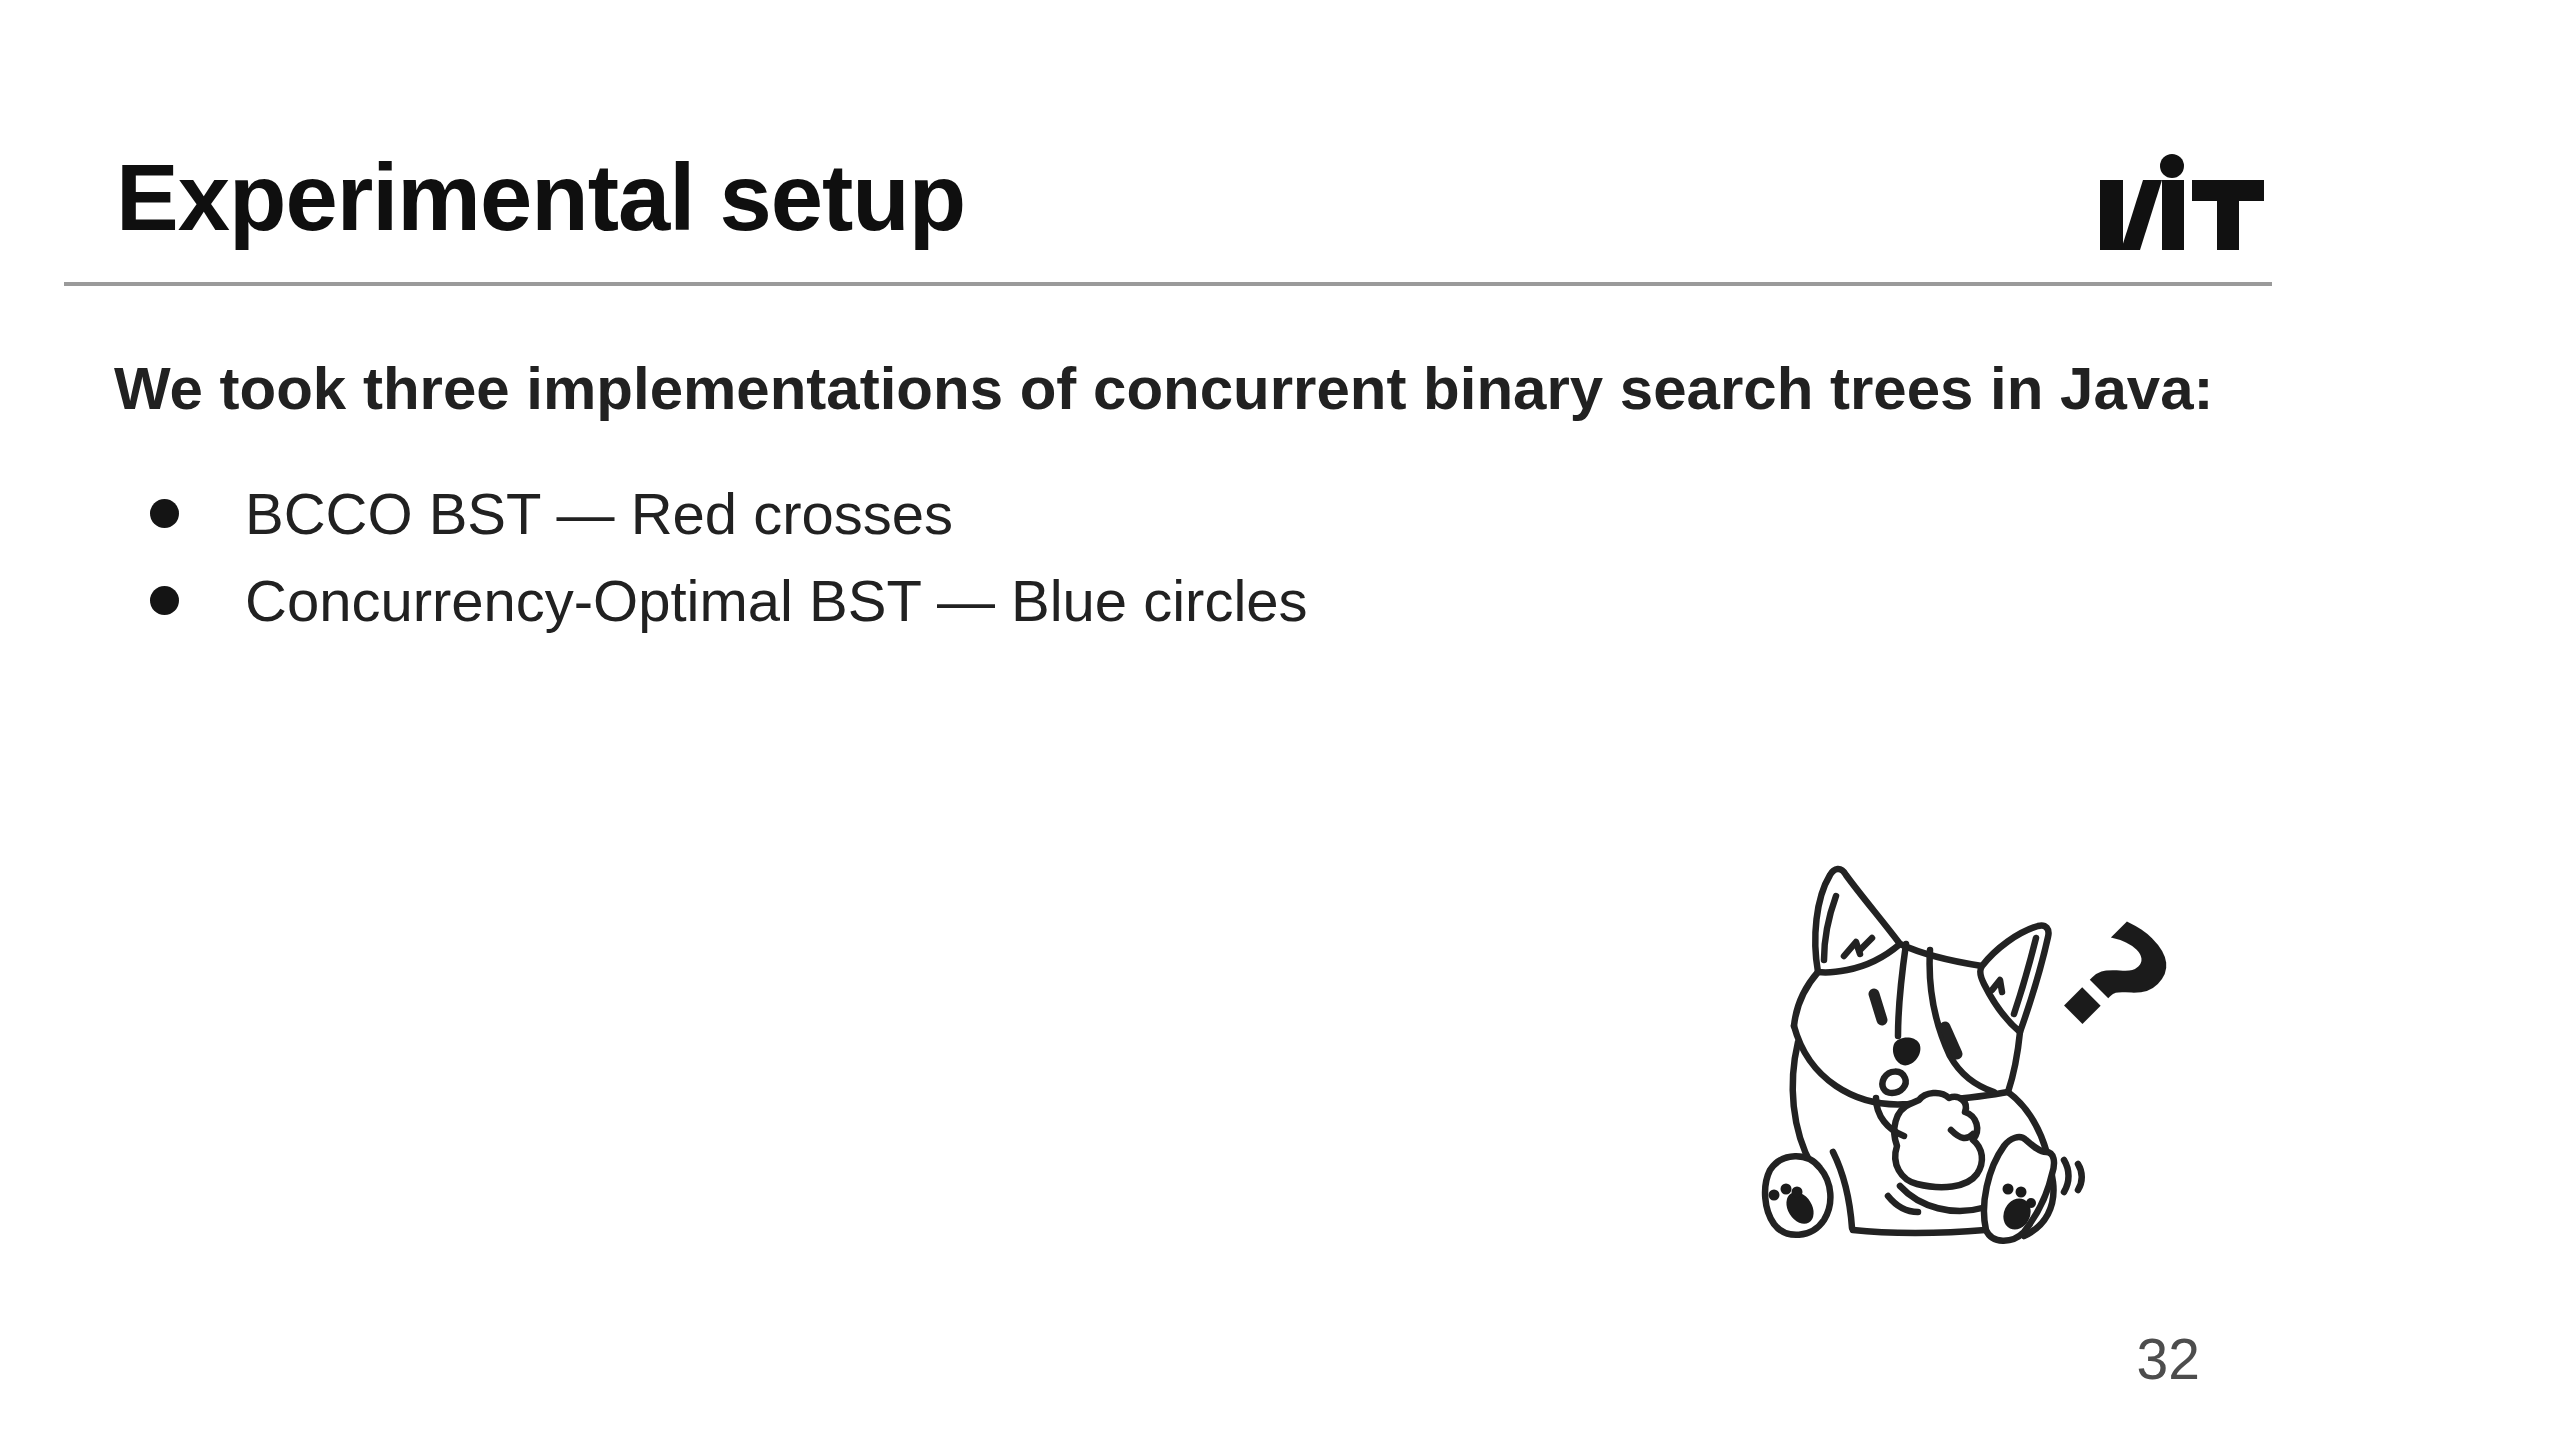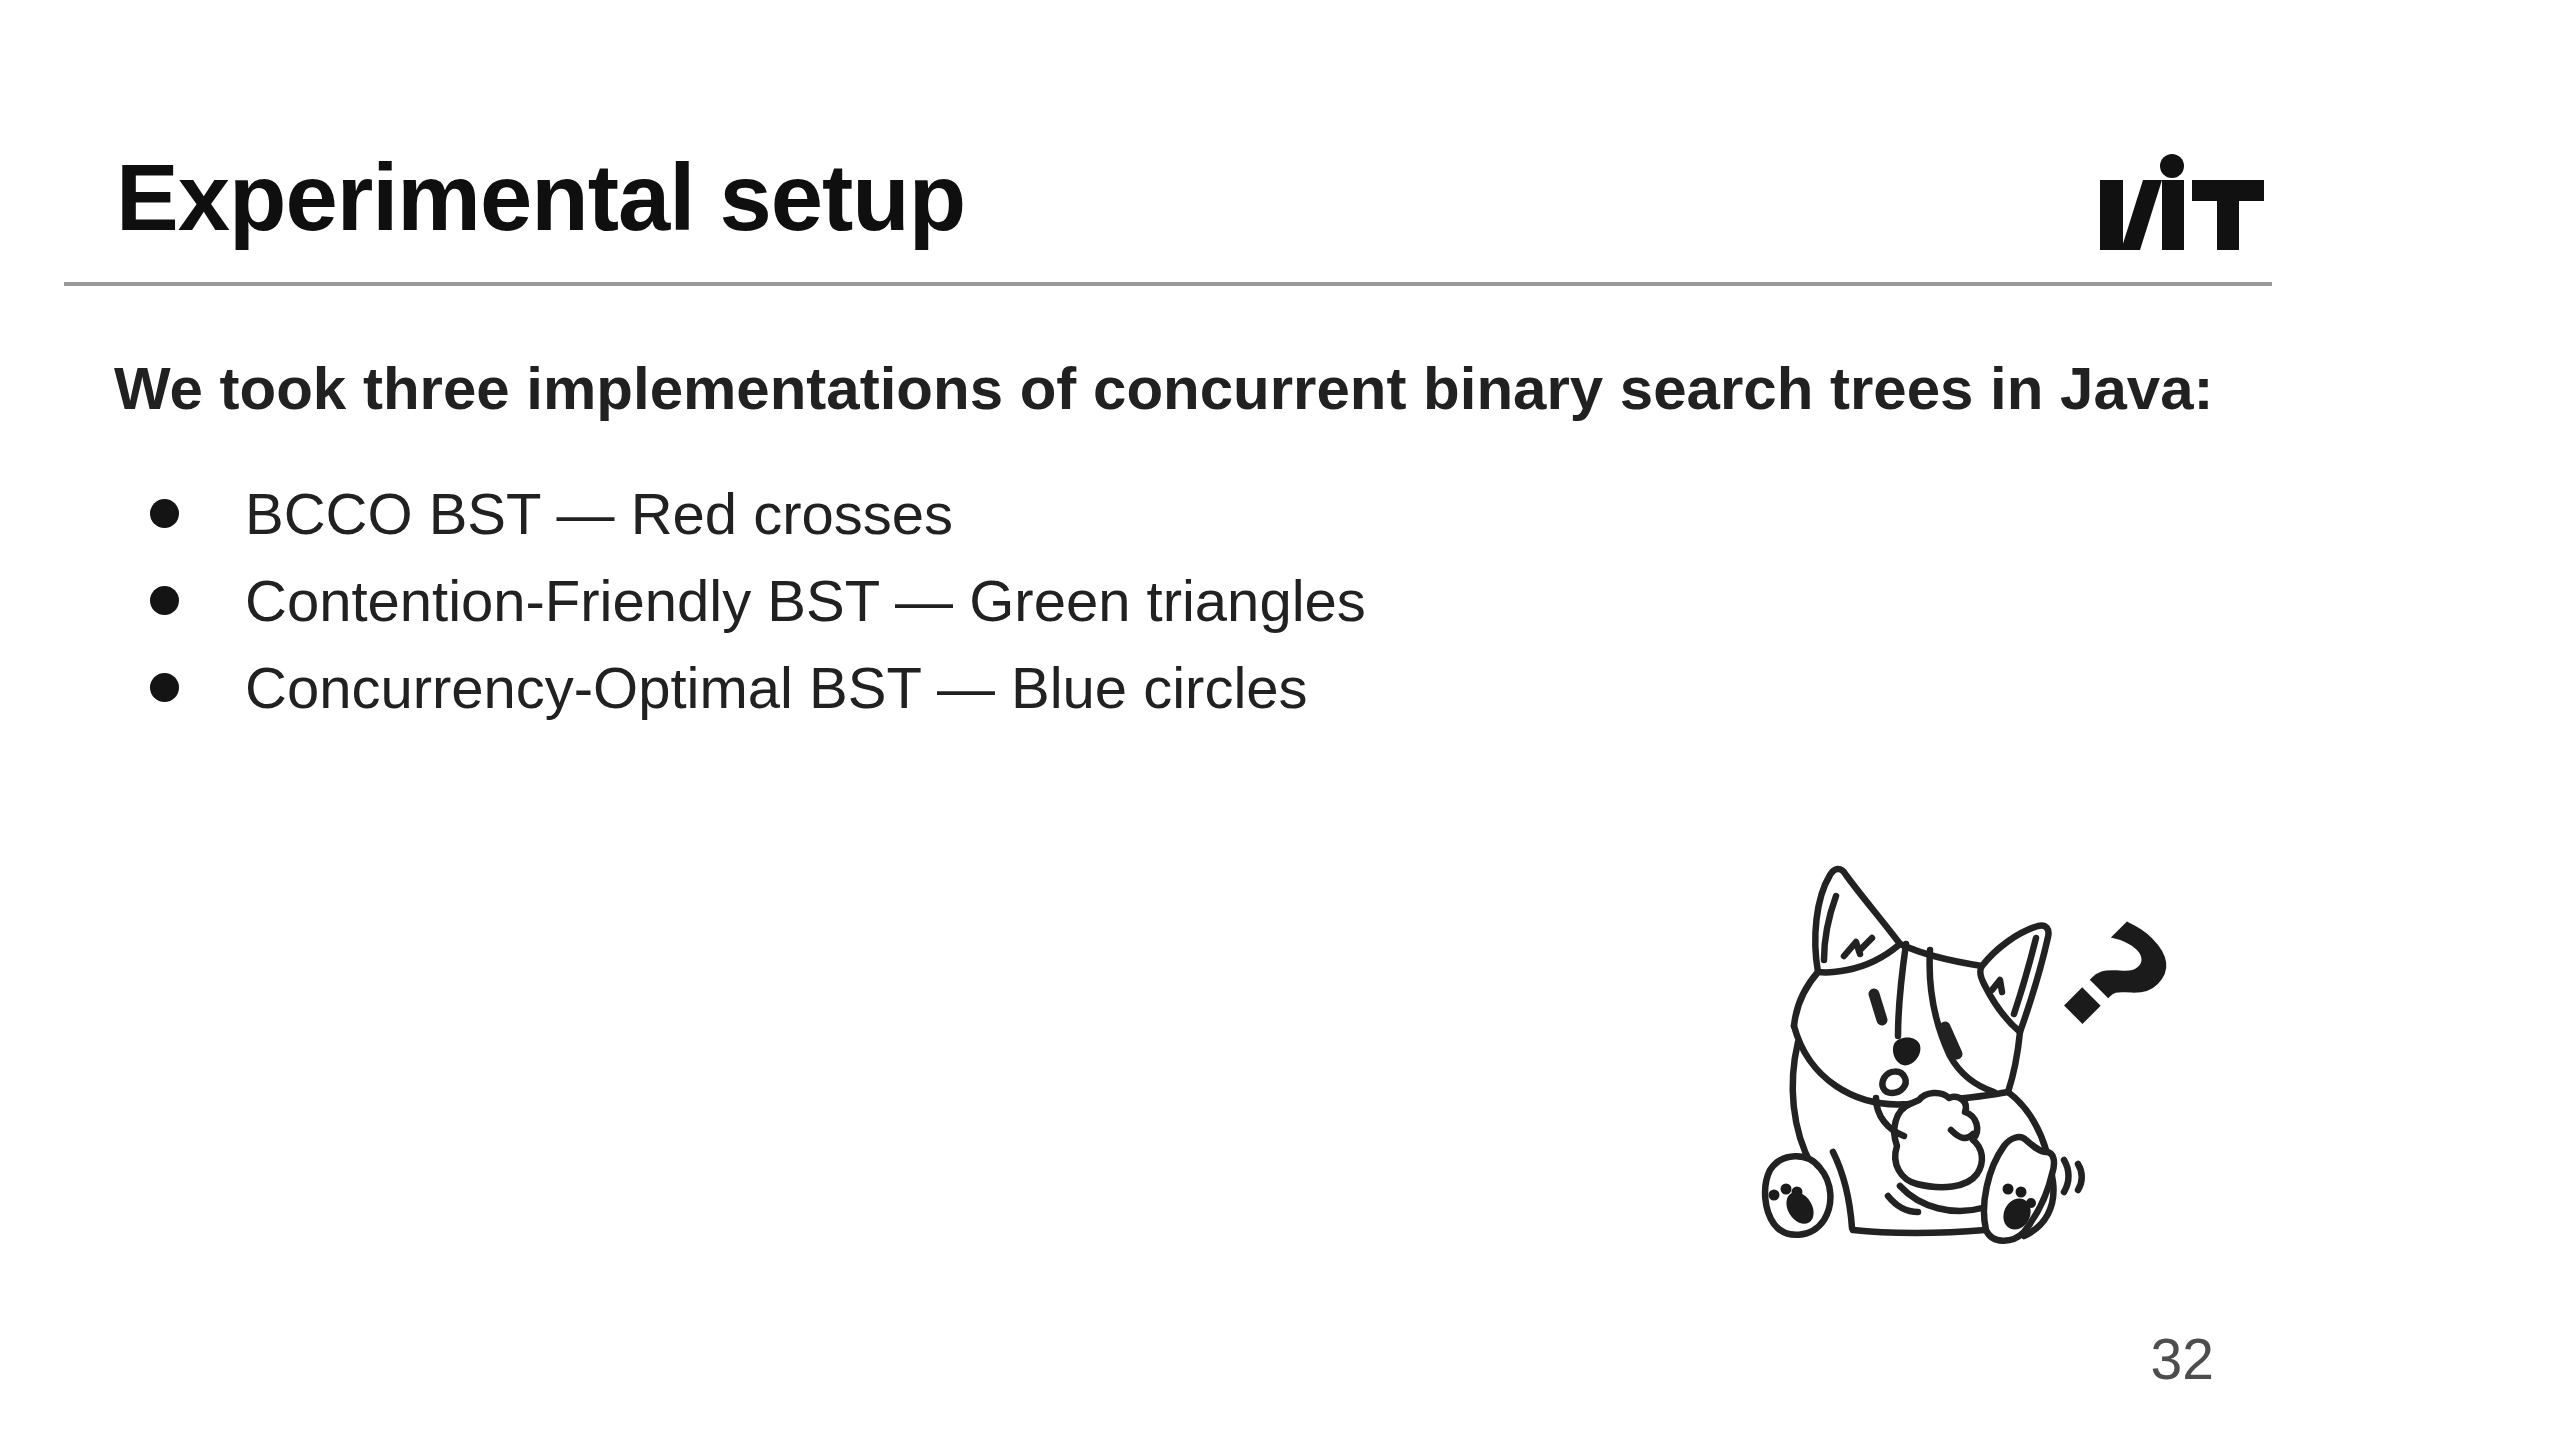--- a/index.html
+++ b/index.html
@@ -34,21 +34,21 @@
     flex:0 0 auto; width:29px; height:29px; border-radius:50%;
     background:#141414; margin-right:66px;
   }
   .itmo-logo { position:absolute; left:2100px; top:150px; width:366px; height:112px; }
   .visually-hidden {
     position:absolute; width:1px; height:1px; overflow:hidden;
     clip:rect(0 0 0 0); white-space:nowrap;
   }
   .corgi { position:absolute; left:1745px; top:848px; width:450px; height:430px; }
   .page-number {
-    position:absolute; right:58px; top:1330px;
+    position:absolute; right:72px; top:1330px;
     font-size:57px; line-height:58px; font-weight:500; color:#4d4d4d;
   }
 </style>
 </head>
 <body>
 
 <div class="slide">
 
   <h1 class="slide-title">Experimental setup</h1>
 
@@ -67,24 +67,20 @@
   <span class="visually-hidden">ИТМО</span>
 
   <hr class="title-rule">
 
   <div class="intro-text">We took three implementations of concurrent binary search trees in Java:</div>
 
   <ul class="bullet-list">
     <li class="bullet-item">
       <span class="bullet-dot"></span>
       <span>BCCO BST — Red crosses</span>
-    </li>
-    <li class="bullet-item">
-      <span class="bullet-dot"></span>
-      <span>Contention-Friendly BST — Green triangles</span>
     </li>
     <li class="bullet-item">
       <span class="bullet-dot"></span>
       <span>Concurrency-Optimal BST — Blue circles</span>
     </li>
   </ul>
 
   <svg class="corgi" viewBox="0 0 450 430" aria-hidden="true">
     <g fill="none" stroke="#222222" stroke-width="6.5" stroke-linecap="round" stroke-linejoin="round">
 

